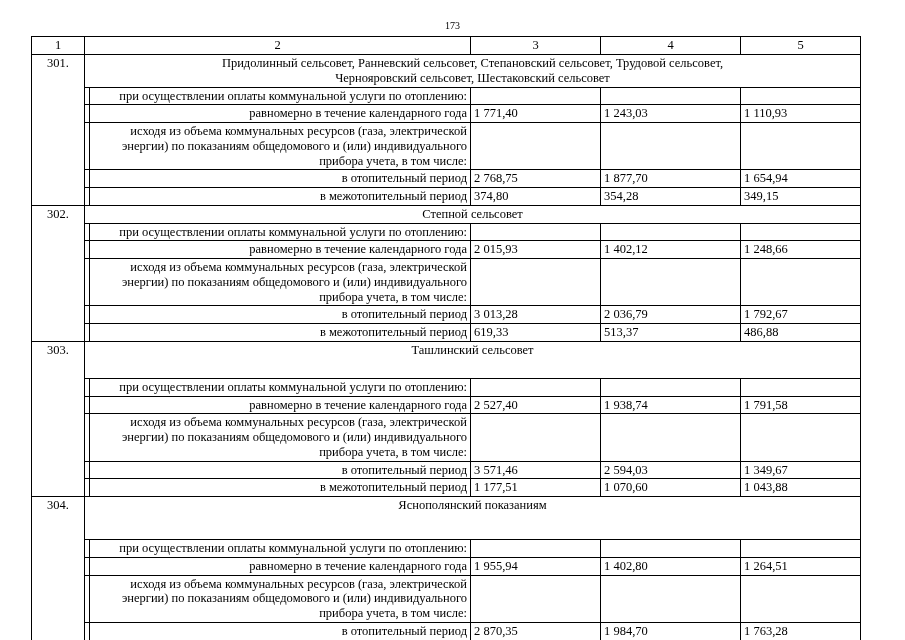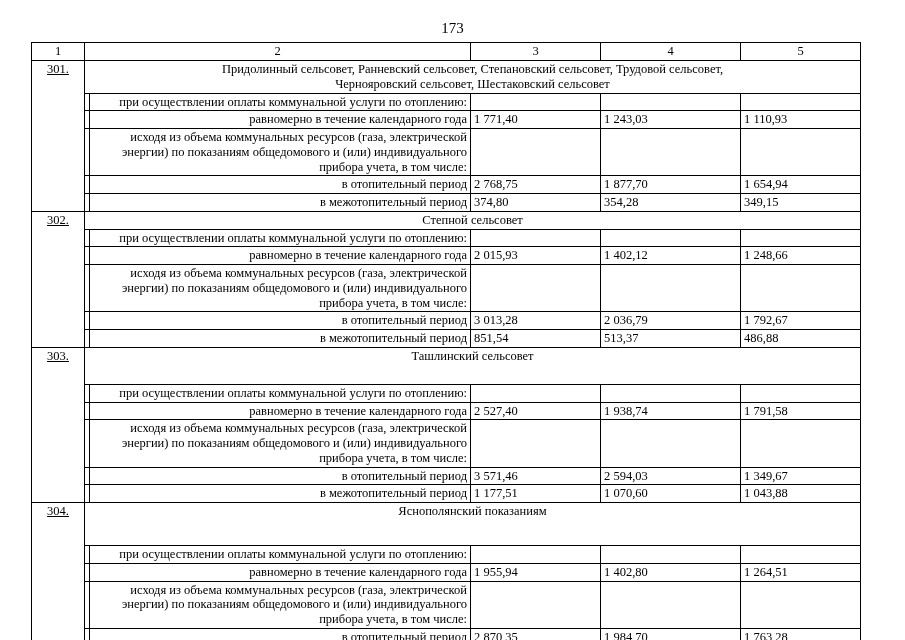--- a/index.html
+++ b/index.html
@@ -12,21 +12,21 @@
     width: 905px;
     height: 640px;
     background: #ffffff;
     color: #000000;
     font-family: "Liberation Serif", "DejaVu Serif", serif;
     overflow: hidden;
   }
   .pagenum {
     text-align: center;
     padding-top: 20px;
-    font-size: 15px;
+    font-size: 10px;
   }
   table.doc {
     border-collapse: collapse;
     table-layout: fixed;
     width: 829px;
     margin: 5px 0 0 31px;
     font-size: 12.5px;
   }
   table.doc td {
     border: 1px solid #000000;
@@ -34,21 +34,20 @@
     vertical-align: top;
     line-height: 1.18;
     overflow: hidden;
   }
   td.hdr {
     text-align: center;
     height: 15px;
   }
   td.num {
     text-align: center;
-    text-decoration: underline;
   }
   td.name {
     text-align: center;
   }
   td.name .namewrap {
     display: inline-block;
     max-width: 575px;
     font-family: Liberation Serif, serif;
   }
   td.tall-a { height: 34px; text-align: center; }
@@ -160,21 +159,21 @@
       <tr>
         <td class="gap"></td>
         <td class="desc">в отопительный период</td>
         <td class="val">3 013,28</td>
         <td class="val">2 036,79</td>
         <td class="val">1 792,67</td>
       </tr>
       <tr>
         <td class="gap"></td>
         <td class="desc">в межотопительный период</td>
-        <td class="val">851,54</td>
+        <td class="val">619,33</td>
         <td class="val">513,37</td>
         <td class="val">486,88</td>
       </tr>
 
       <tr>
         <td class="num" rowspan="6">303.</td>
         <td class="name tall-a" colspan="5">Ташлинский сельсовет</td>
       </tr>
       <tr>
         <td class="gap"></td>

